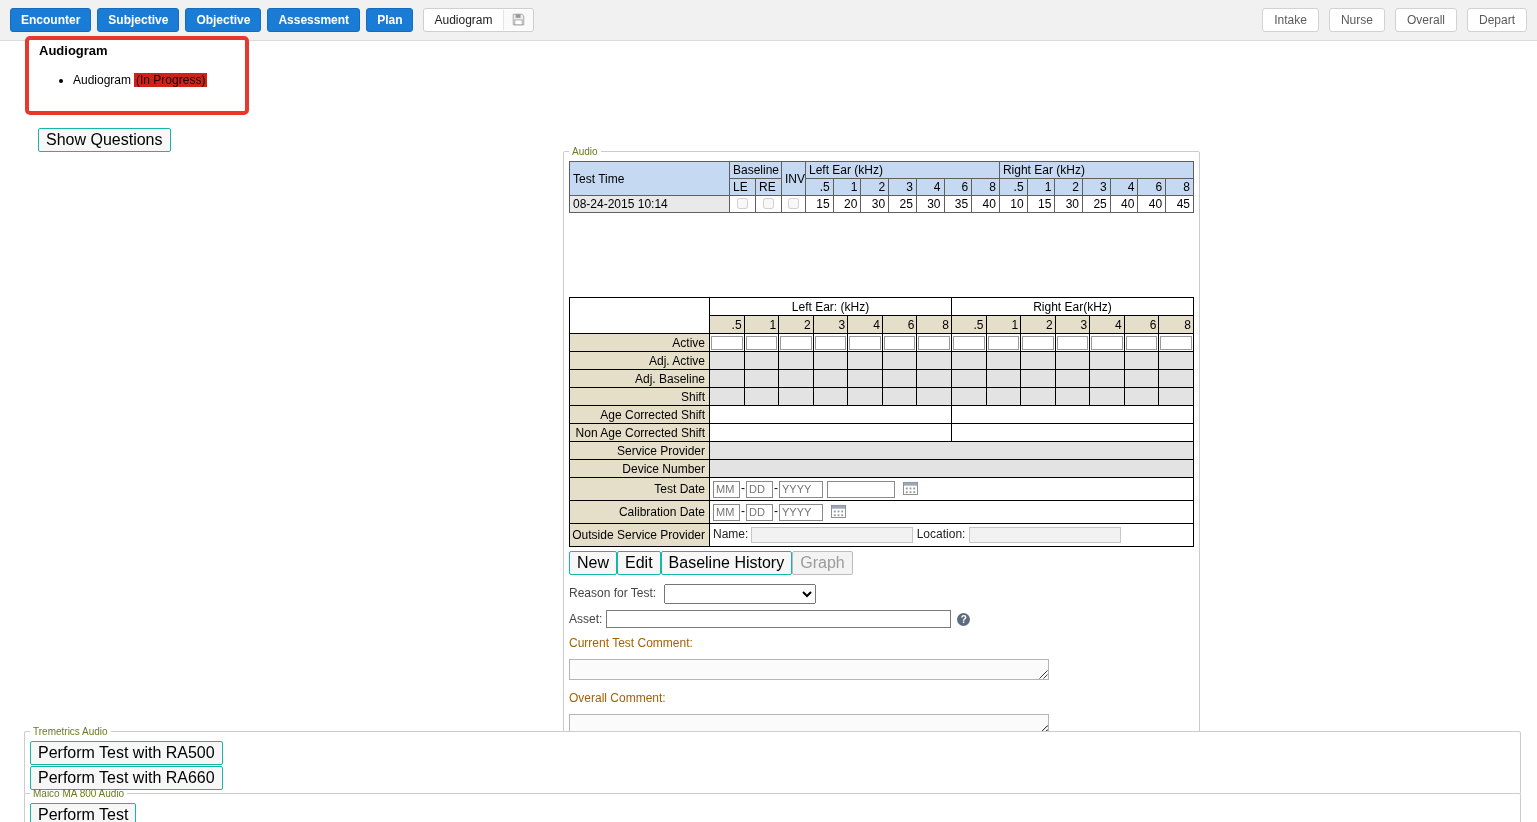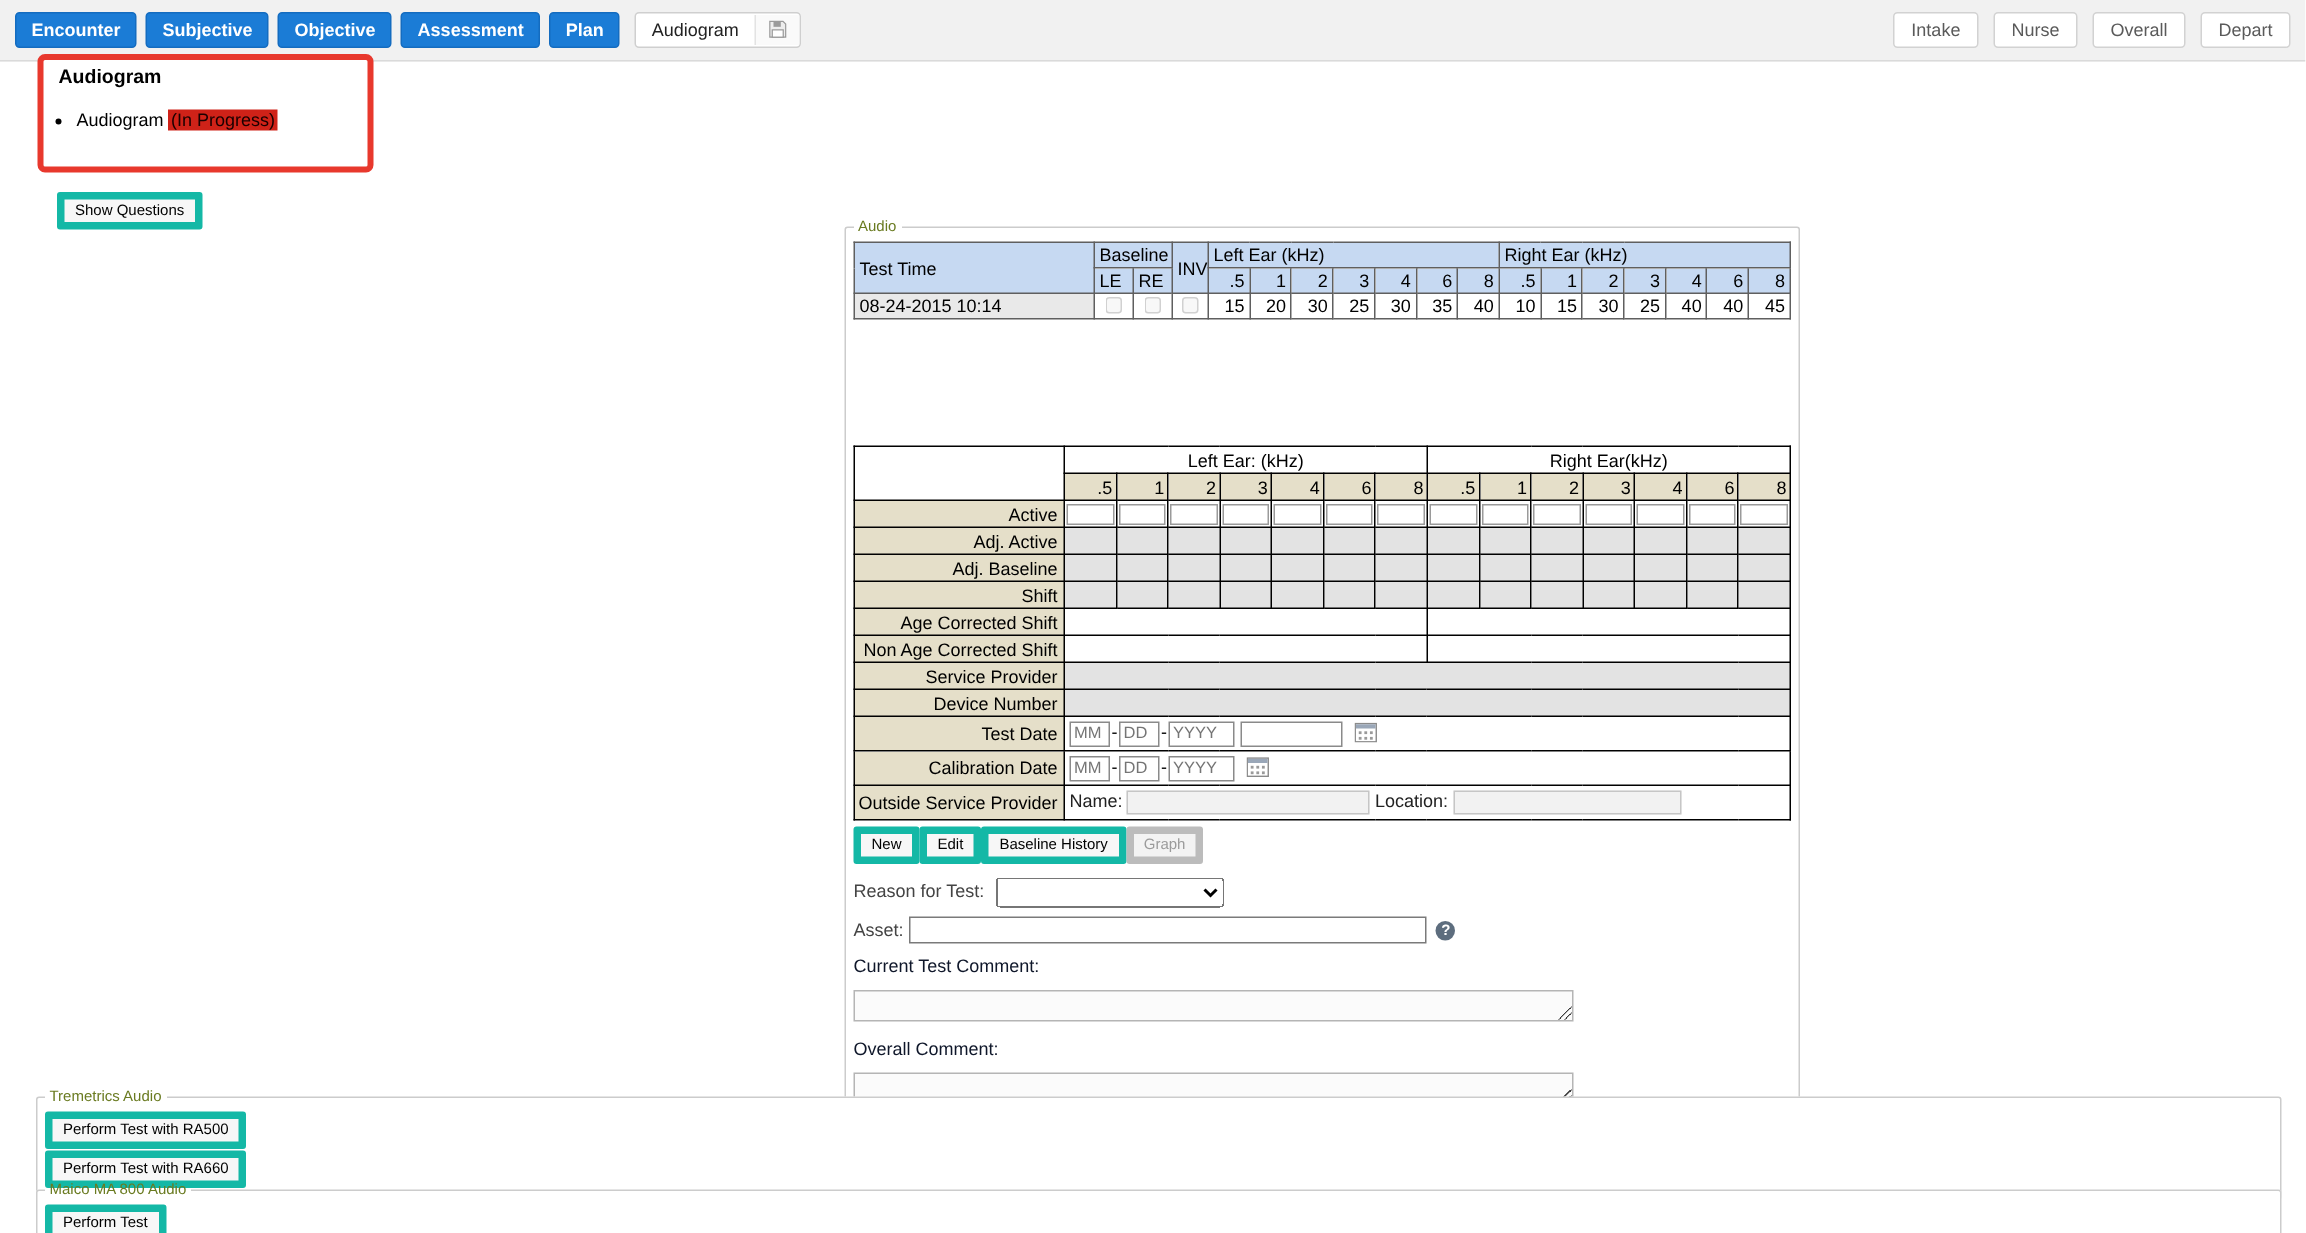--- a/index.html
+++ b/index.html
@@ -31,28 +31,28 @@
     background:#fff; color:#5a5a5a; border:1px solid #d2d2d2; border-radius:3px;
     padding:4px 11px; font-size:12px; font-family:inherit; cursor:pointer; margin-left:4px;
   }
 
   
   .annotation {
     position:absolute; left:25px; top:36px; width:224px; height:79px;
     border:4px solid #e8382d; border-radius:5px; background:#fff;
   }
   .ann-heading { font-weight:bold; font-size:13px; margin:3px 0 0 10px; }
-  .ann-list { margin:15px 0 0 0; padding-left:22px; }
+  .ann-list { margin:15px 0 0 0; padding-left:44px; }
   .ann-list li { margin:0; }
   .status-badge { background:#cf2218; color:#1a0000; padding:0 2px; margin-left:3px; }
 
   
   .btn-std {
-    background:#f7f7f7; border:5px solid #14b8a6; border-radius:2px;
-    padding:2px 7px; font-size:10px; font-family:inherit; color:#000; cursor:pointer;
+    background:#f7f7f7; border:1px solid #14b8a6; border-radius:2px;
+    padding:2px 7px; font-size:16px; font-family:inherit; color:#000; cursor:pointer;
   }
   .btn-std:disabled, .btn-std.disabled { color:#9b9b9b; border-color:#bcbcbc; background:#f3f3f3; cursor:default; }
   .show-questions { position:absolute; left:38px; top:128px; }
 
   
   fieldset { border:1px solid #cccccc; border-radius:2px; margin:0; padding:3px 5px 6px 5px; background:#fff; }
   legend { color:#6a7b21; font-weight:normal; font-size:10px; padding:0 3px; }
   .audio-fieldset { position:absolute; left:563px; top:146px; width:637px; }
 
   
@@ -102,21 +102,21 @@
   .action-row { display:flex; gap:0; margin-top:4px; }
   .reason-row { margin-top:9px; color:#444; }
   .reason-row select { width:152px; height:20px; font-size:12px; font-family:inherit; margin-left:4px; vertical-align:middle; }
   .asset-row { margin-top:6px; color:#444; display:flex; align-items:center; }
   .asset-row input { width:345px; height:18px; border:1px solid #7a7a7a; margin-left:4px; font-size:12px; font-family:inherit; padding:0 2px; }
   .help-icon {
     display:inline-block; width:13px; height:13px; line-height:13px; text-align:center;
     background:#5d6d7e; color:#fff; border-radius:50%; font-size:10px; font-weight:bold;
     margin-left:6px; cursor:pointer;
   }
-  .comment-label { margin-top:8px; color:#0f172a; }
+  .comment-label { margin-top:8px; color:#a16207; }
   textarea.comment {
     width:480px; height:21px; margin-top:9px; border:1px solid #b5b5b5; background-color:#fbfbfb;
     font-family:inherit; font-size:12px; resize:both;
     background-image:linear-gradient(135deg, transparent 0%, transparent 52%, #9a9a9a 52%, #9a9a9a 60%, transparent 60%, transparent 72%, #9a9a9a 72%, #9a9a9a 80%, transparent 80%);
     background-position:bottom right; background-size:10px 10px; background-repeat:no-repeat;
   }
 
   
   .bottom-fieldset { position:absolute; left:24px; width:1497px; }
   .tremetrics { top:726px; }

